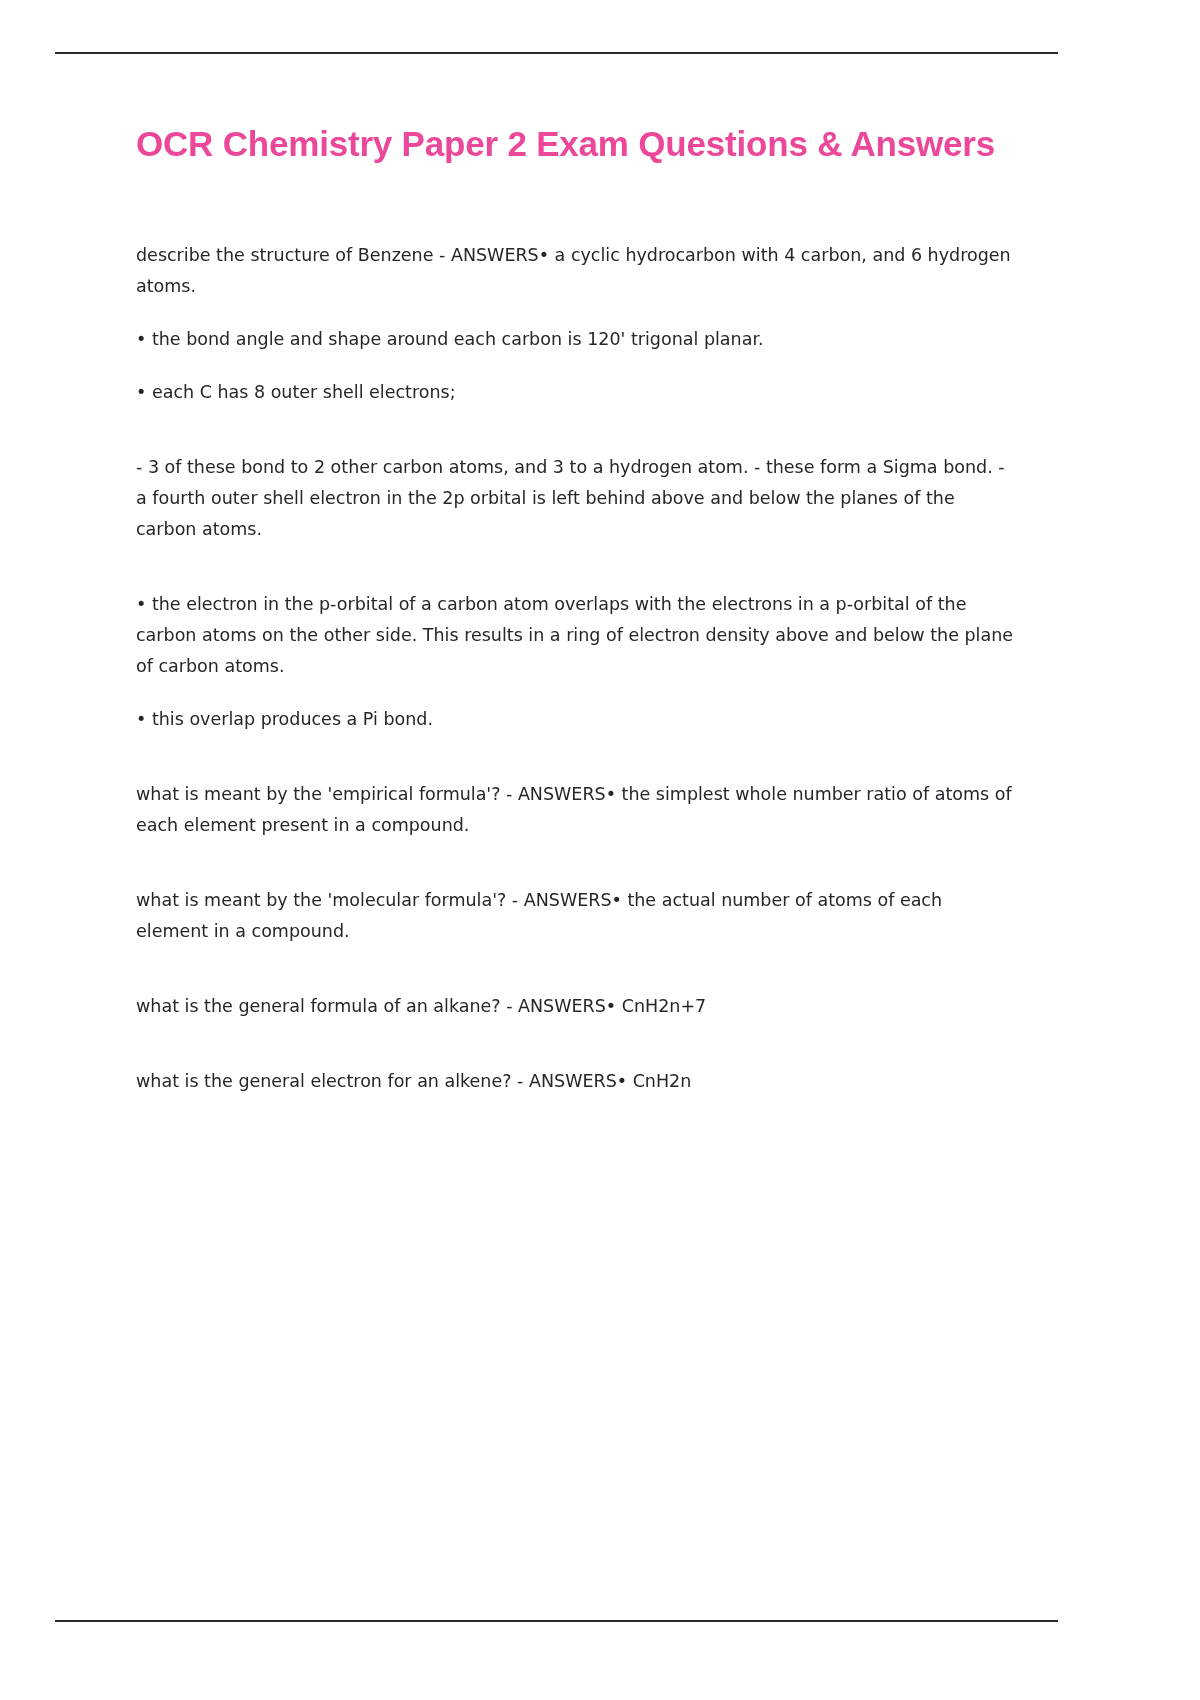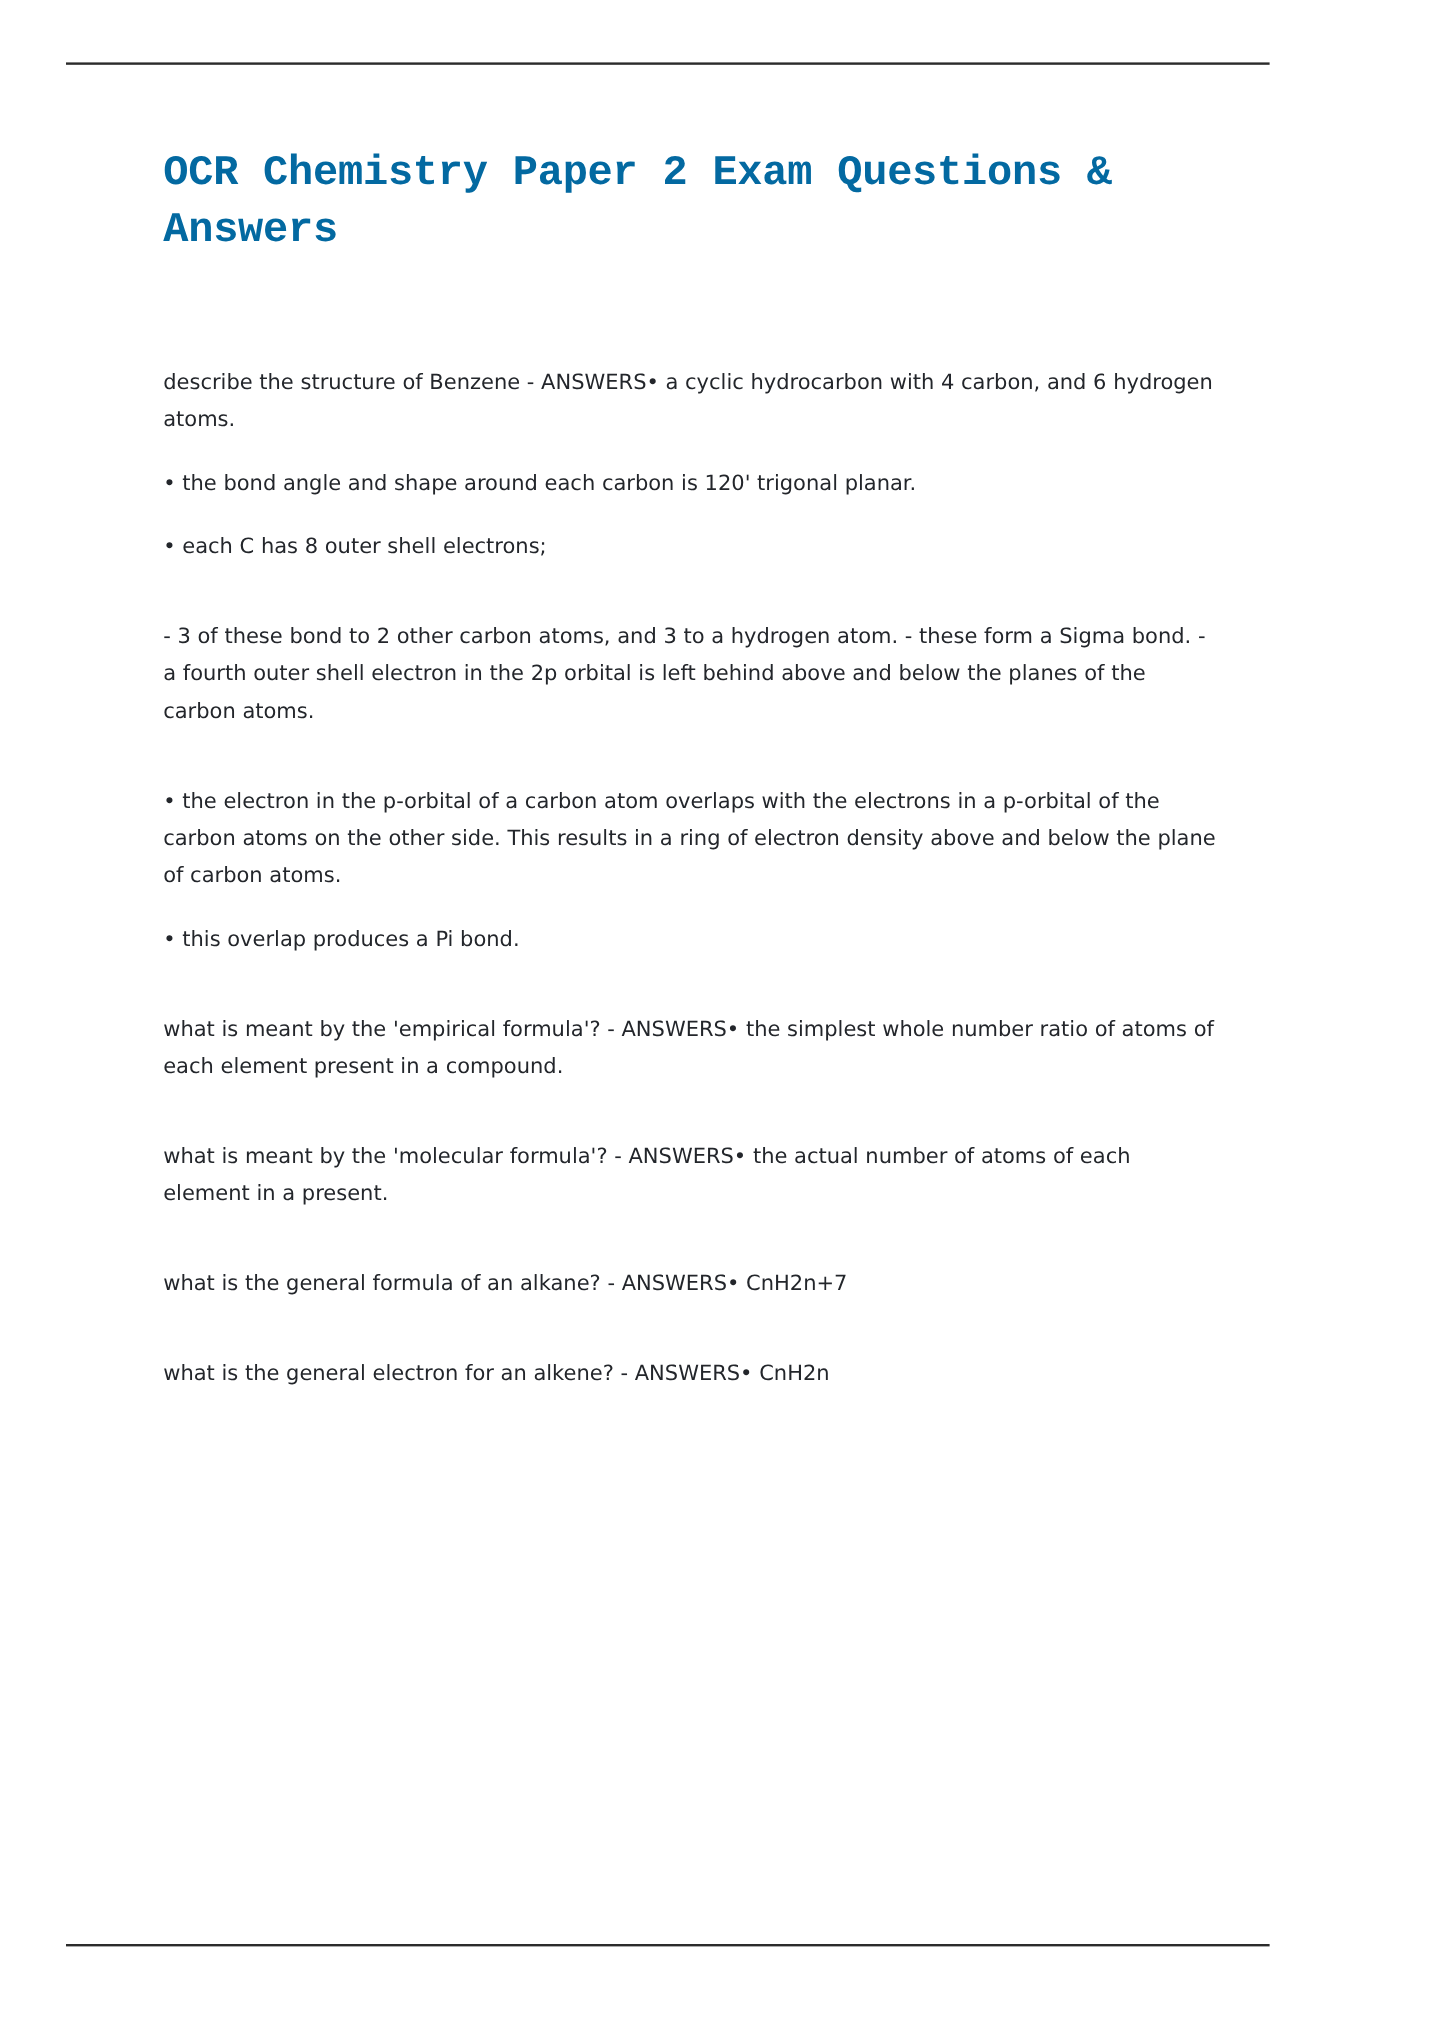--- a/index.html
+++ b/index.html
@@ -34,26 +34,26 @@
   .rule-bottom { top: 1620px; }
 
   .content {
     position: absolute;
     left: 136px;
     top: 120px;
     width: 880px;
   }
 
   h1.doc-title {
-    font-family: Liberation Mono, monospace;
+    font-family: Liberation Sans, sans-serif;
     font-size: 35px;
     line-height: 48px;
     font-weight: bold;
-    color: #0369a1;
-    margin: 0 0 16px 0;
+    color: #ec4899;
+    margin: 0 0 0 0;
     letter-spacing: -0.2px;
   }
 
   .body-block {
     font-family: "DejaVu Sans", sans-serif;
     font-size: 17.5px;
     line-height: 31px;
     color: #23262b;
     margin: 0;
   }
@@ -91,21 +91,21 @@
 
     <p class="body-block blk">• the electron in the p-orbital of a carbon atom overlaps with the electrons in a p-orbital of the carbon atoms on the other side. This results in a ring of electron density above and below the plane of carbon atoms.</p>
     <div class="gap-m"></div>
 
     <p class="body-block blk">• this overlap produces a Pi bond.</p>
     <div class="gap-l"></div>
 
     <p class="body-block blk">what is meant by the 'empirical formula'? - ANSWERS• the simplest whole number ratio of atoms of each element present in a compound.</p>
     <div class="gap-l"></div>
 
-    <p class="body-block blk">what is meant by the 'molecular formula'? - ANSWERS• the actual number of atoms of each element in a present.</p>
+    <p class="body-block blk">what is meant by the 'molecular formula'? - ANSWERS• the actual number of atoms of each element in a compound.</p>
     <div class="gap-l"></div>
 
     <p class="body-block blk">what is the general formula of an alkane? - ANSWERS• CnH2n+7</p>
     <div class="gap-l"></div>
 
     <p class="body-block blk">what is the general electron for an alkene? - ANSWERS• CnH2n</p>
 
   </div>
 
   <div class="rule rule-bottom"></div>

